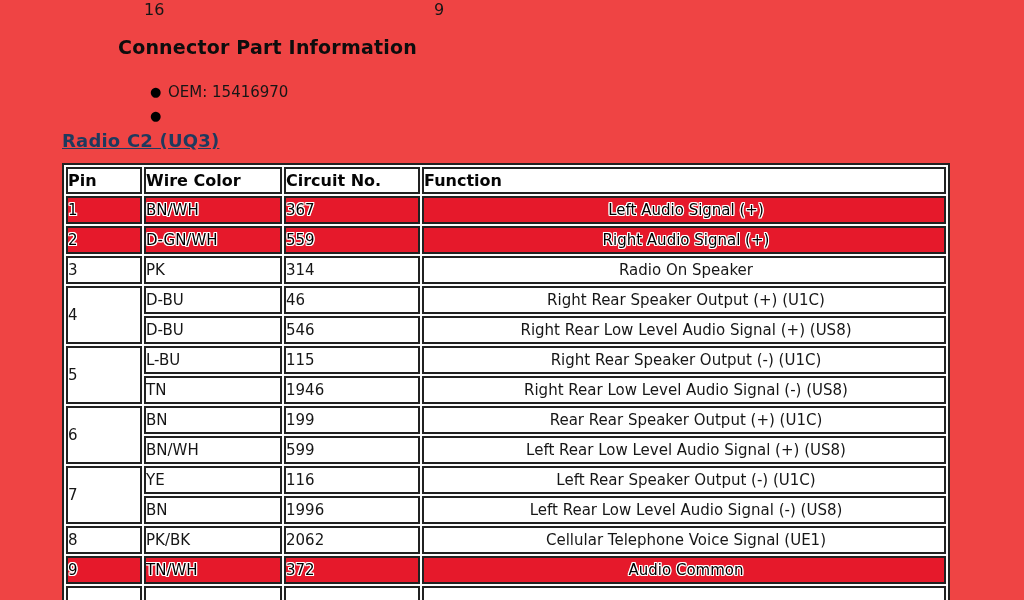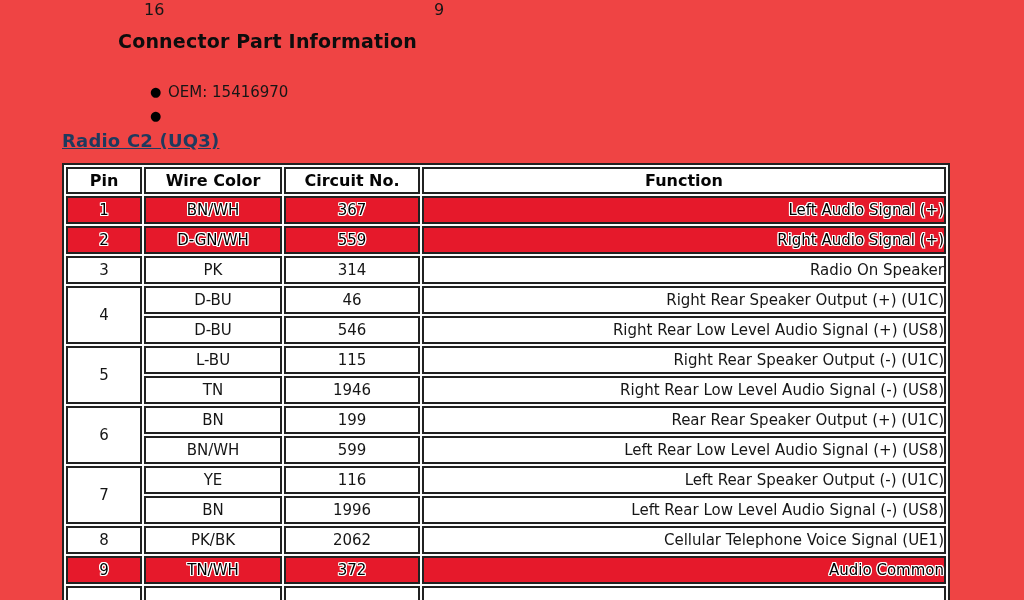--- a/index.html
+++ b/index.html
@@ -14,21 +14,21 @@
   .page { position: absolute; inset: 0; background: #ef4444; }
 
   .pin-label {
     position: absolute; top: 0;
     font-size: 16px; color: #161616;
   }
   .pin-left  { left: 144px; }
   .pin-right { left: 434px; }
 
   .section-title {
-    position: absolute; left: 118px; top: 30px;
+    position: absolute; left: 118px; top: 36px;
     font-size: 19px; font-weight: bold; color: #0d0d0d;
     letter-spacing: 0.2px;
   }
 
   .info-list {
     position: absolute; left: 168px; top: 80px;
     list-style: none;
   }
   .info-list li {
     font-size: 15px; line-height: 24px; color: #161616;
@@ -54,33 +54,33 @@
     border-spacing: 2px;
     border: 2px solid #212121;
     background: #fdfdfd;
     table-layout: fixed;
   }
   table.pinout th, table.pinout td {
     border: 2px solid #212121;
     background: #ffffff;
     font-size: 15px;
     color: #161616;
-    text-align: center;
+    text-align: left;
     vertical-align: middle;
     height: 28px;
     padding: 0;
     overflow: hidden;
     white-space: nowrap;
   }
   table.pinout th {
     font-size: 16px; font-weight: bold; color: #050505;
     height: 27px;
   }
   table.pinout td.fn, table.pinout th.fn-h { }
-  table.pinout td.fn { text-align: right; padding-left: 4px; }
+  table.pinout td.fn { text-align: center; padding-left: 4px; }
 
   tr.hl td {
     background: #e6192b;
     color: #000;
     text-shadow:
       1px 0 0 #fff, -1px 0 0 #fff, 0 1px 0 #fff, 0 -1px 0 #fff,
       1px 1px 0 #fff, -1px -1px 0 #fff, 1px -1px 0 #fff, -1px 1px 0 #fff;
   }
 </style>
 </head>

